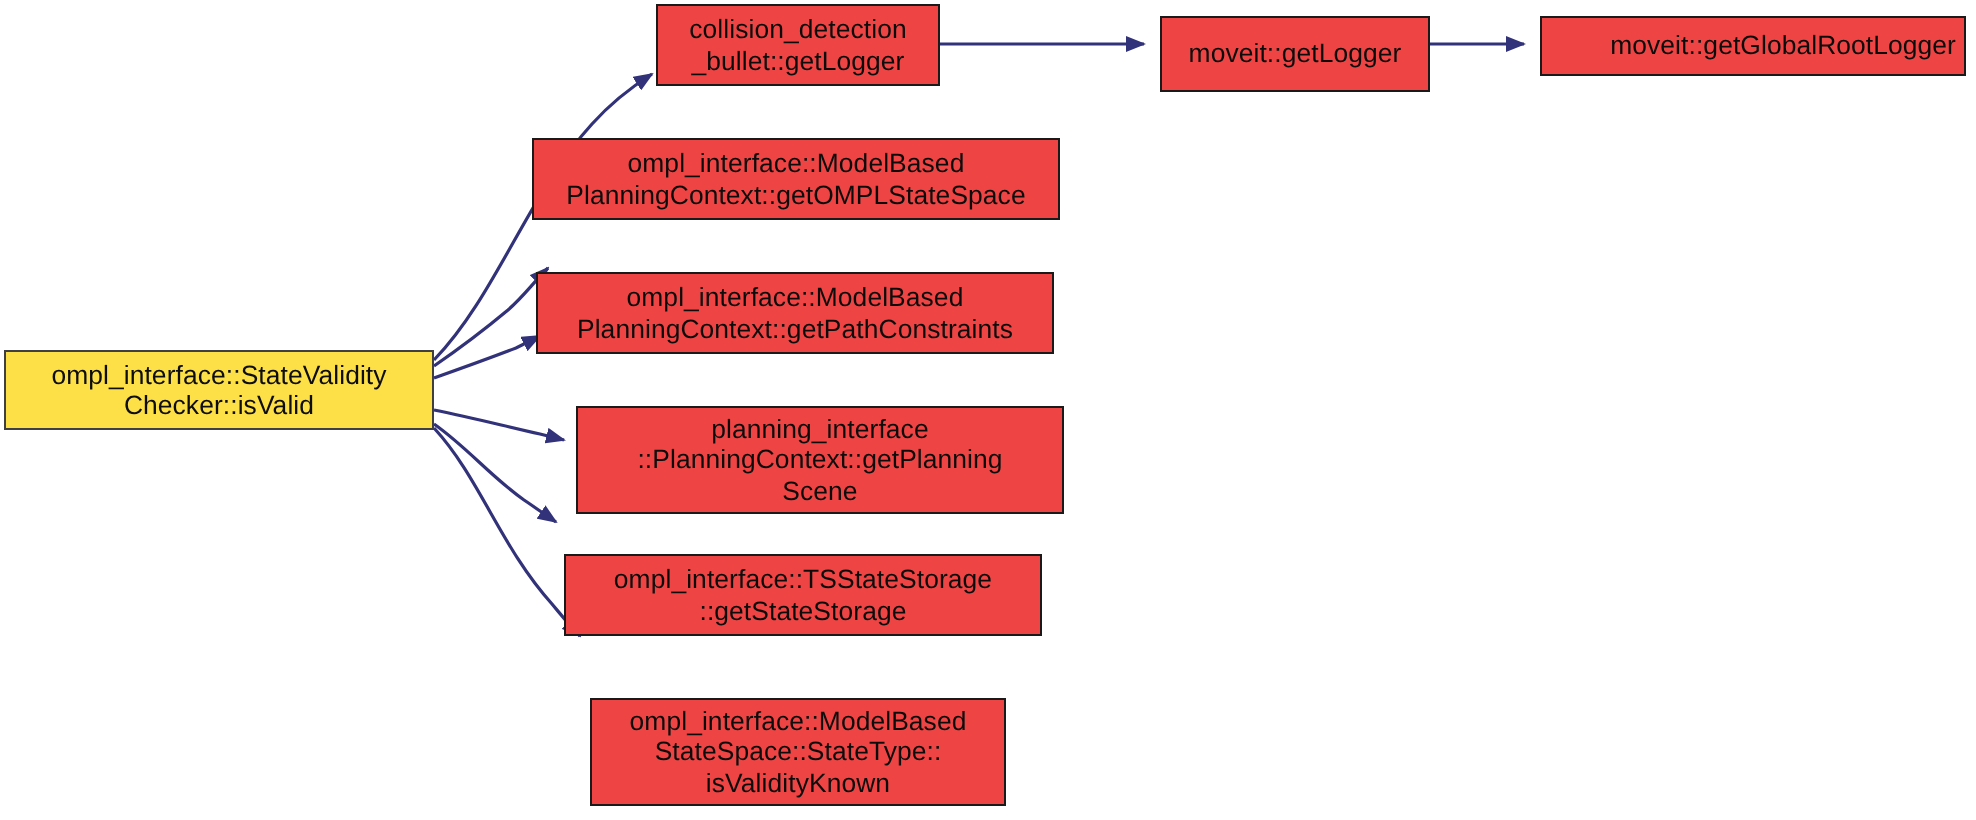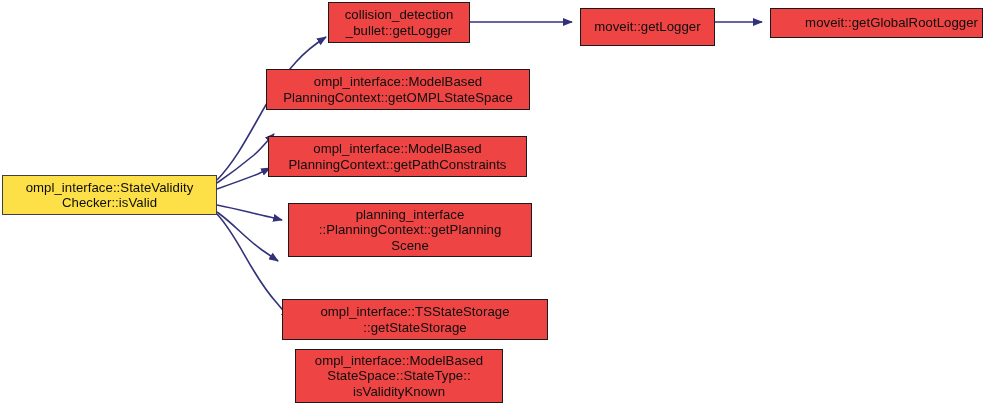--- a/index.html
+++ b/index.html
@@ -78,19 +78,19 @@
 _bullet::getLogger</span></div>
       <div class="node" style="left: 580px; top: 8px; width: 135px; height: 38px;"><span class="node-label">moveit::getLogger</span></div>
       <div class="node" style="left: 770px; top: 8px; width: 213px; height: 30px; justify-content: flex-end;"><span class="node-label">moveit::getGlobalRootLogger</span></div>
       <div class="node" style="left: 266px; top: 69px; width: 264px; height: 41px;"><span class="node-label">ompl_interface::ModelBased
 PlanningContext::getOMPLStateSpace</span></div>
       <div class="node" style="left: 268px; top: 136px; width: 259px; height: 41px;"><span class="node-label">ompl_interface::ModelBased
 PlanningContext::getPathConstraints</span></div>
       <div class="node" style="left: 288px; top: 203px; width: 244px; height: 54px;"><span class="node-label">planning_interface
 ::PlanningContext::getPlanning
 Scene</span></div>
-      <div class="node" style="left: 282px; top: 299px; width: 266px; height: 41px;"><span class="node-label">ompl_interface::TSStateStorage
+      <div class="node" style="left: 282px; top: 277px; width: 239px; height: 41px;"><span class="node-label">ompl_interface::TSStateStorage
 ::getStateStorage</span></div>
       <div class="node" style="left: 295px; top: 349px; width: 208px; height: 54px;"><span class="node-label">ompl_interface::ModelBased
 StateSpace::StateType::
 isValidityKnown</span></div>
     </div>
 </div>
 
 </body></html>

